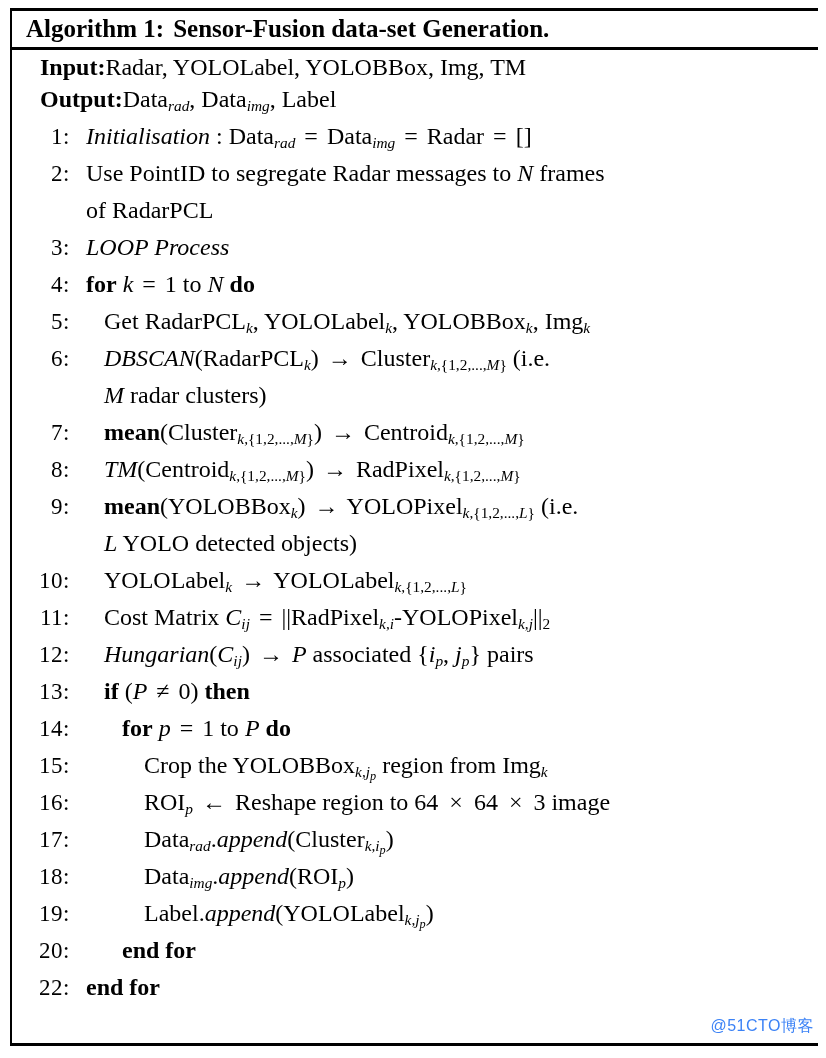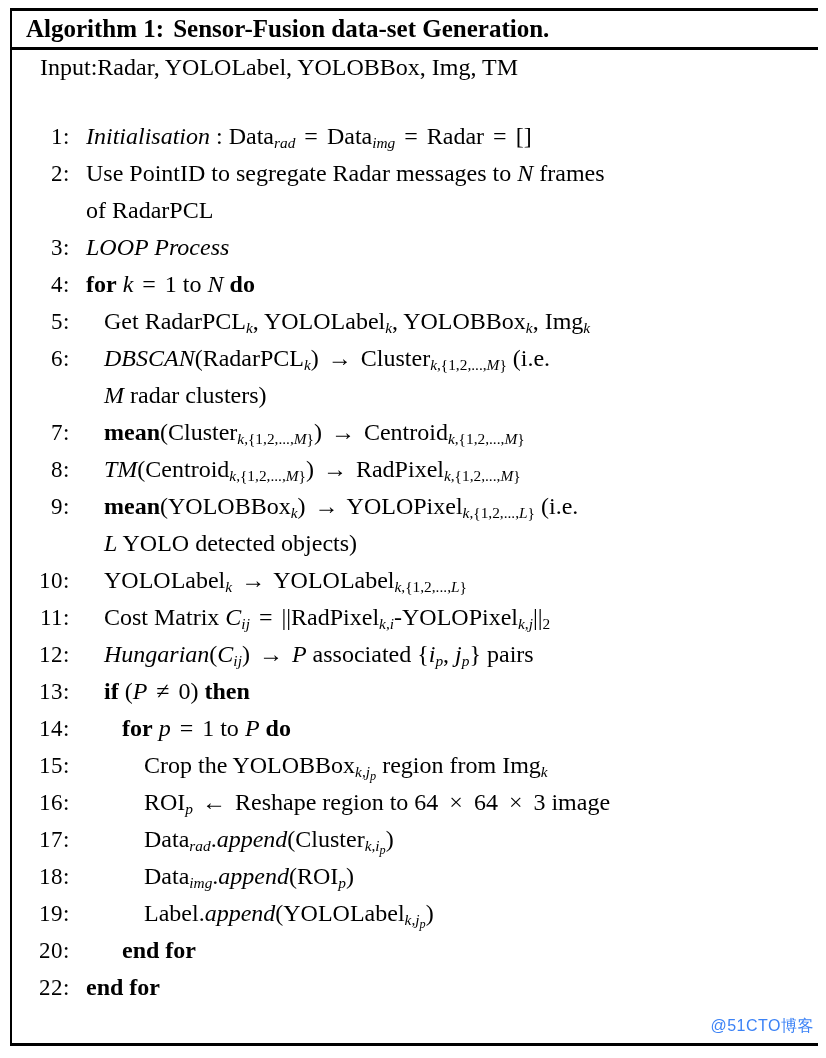--- a/index.html
+++ b/index.html
@@ -66,21 +66,21 @@
     position: absolute;
     left: 40px;
     top: 51px;
     width: 770px;
   }
   .io-line {
     font-size: 24px;
     line-height: 32px;
     white-space: nowrap;
   }
-  .io-line .io-key { font-weight: normal; }
+  .io-line .io-key { font-weight: bold; }
 
   
   .lines {
     position: absolute;
     left: 18px;
     top: 118px;
     width: 800px;
   }
   .line {
     display: flex;
@@ -159,20 +159,23 @@
 
   <div class="caption">
     <span class="algo-label">Algorithm 1:</span>
     <span class="algo-title">Sensor-Fusion data-set Generation.</span>
   </div>
 
   <div class="io-block">
     <div class="io-line">
       <span class="io-key">Input:</span><span>Radar, YOLOLabel, YOLOBBox, Img, TM</span>
     </div>
+    <div class="io-line">
+      <span class="io-key">Output:</span><span>Data</span><sub>rad</sub><span>, Data</span><sub>img</sub><span>, Label</span>
+    </div>
   </div>
 
   <div class="lines">
 
     <div class="line">
       <span class="lineno">1:</span>
       <span class="content ind0">
         <span class="it">Initialisation</span> : <span class="rm">Data</span><sub>rad</sub> <span class="op">=</span> <span class="rm">Data</span><sub>img</sub> <span class="op">=</span> <span class="rm">Radar</span> <span class="op">=</span> []
       </span>
     </div>

